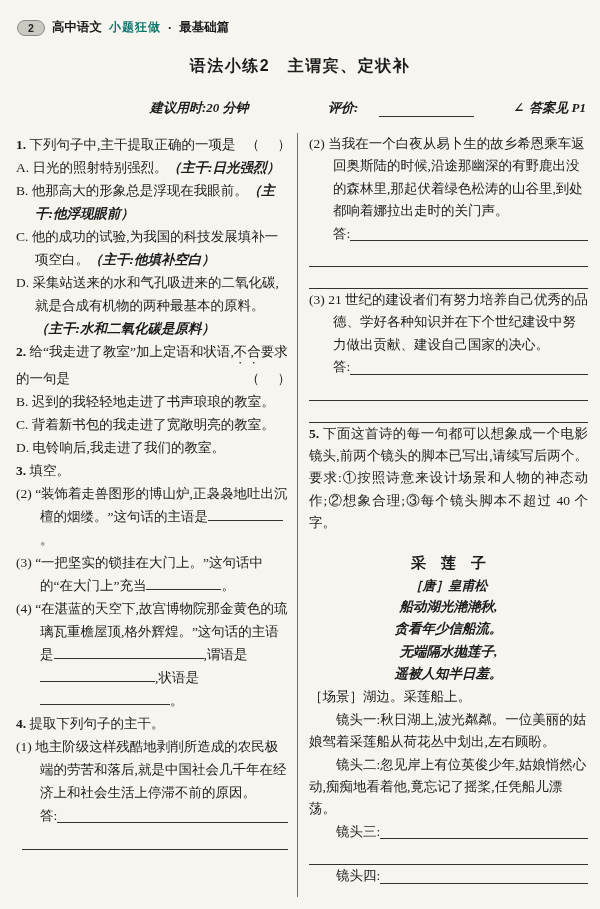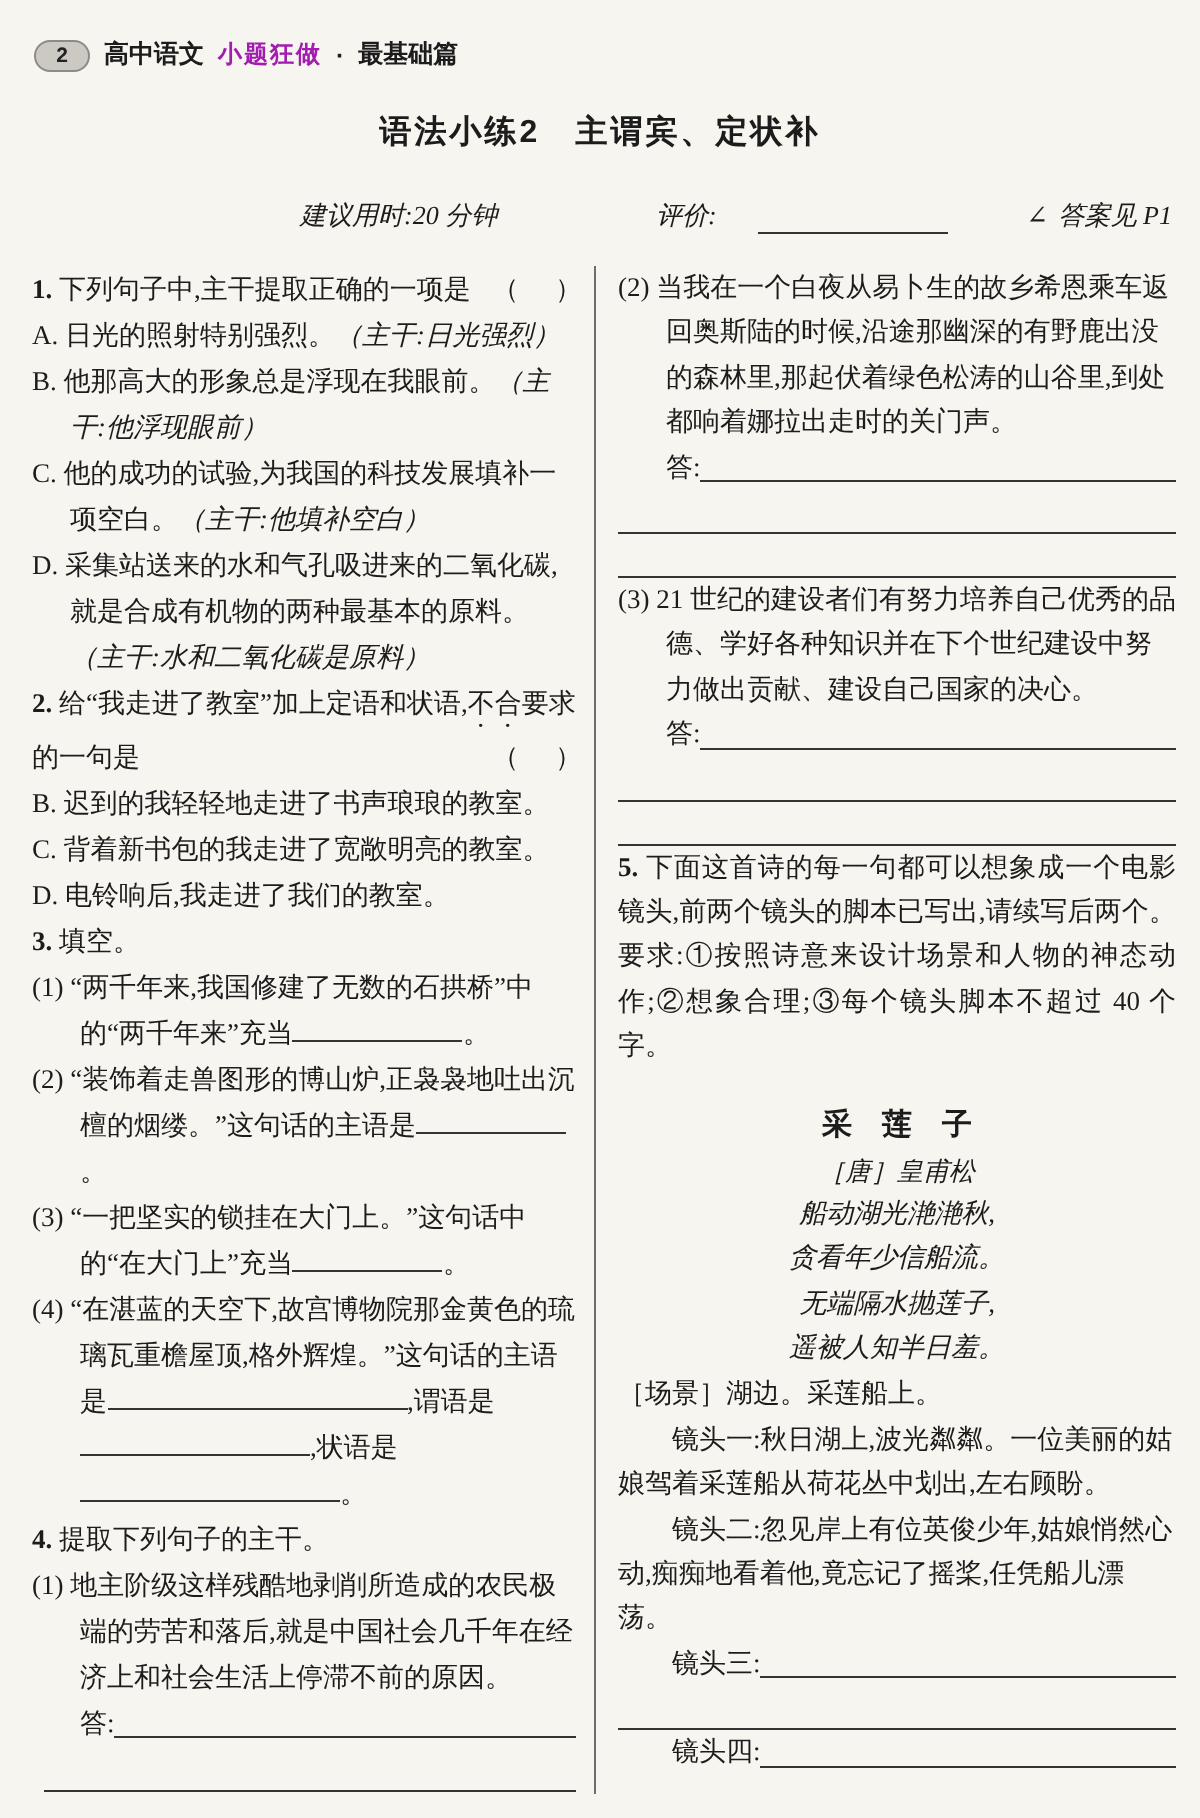--- a/index.html
+++ b/index.html
@@ -3,27 +3,27 @@
 <meta charset="utf-8">
 <style>
   html,body{margin:0;padding:0;background:#e9e7e2;}
   .page{position:relative;width:600px;height:909px;margin:0 auto;background:#f7f5f0;
         font-family:"Liberation Serif","DejaVu Serif",serif;color:#1c1c1c;overflow:hidden;box-sizing:border-box;}
   
   .header{position:absolute;top:19px;left:17px;display:flex;align-items:center;gap:7px;
           font-family:"Liberation Sans","DejaVu Sans",sans-serif;font-weight:bold;font-size:12.5px;}
   .badge{display:inline-flex;align-items:center;justify-content:center;min-width:26px;height:14px;
          border-radius:8px;background:#ccc9c3;border:1px solid #8d8b86;font-size:10.5px;color:#222;}
-  .logo{color:#a21caf;font-size:12px;letter-spacing:1px;}
+  .logo{color:#0f766e;font-size:12px;letter-spacing:1px;}
   .sep{color:#1c1c1c;}
   
   .title{position:absolute;top:56px;left:0;right:0;text-align:center;
          font-family:"Liberation Sans","DejaVu Sans",sans-serif;font-weight:bold;font-size:16px;letter-spacing:1.5px;}
   .meta{position:absolute;top:99px;left:0;right:0;height:22px;font-size:13px;}
-  .kai{font-style:italic;}
+  .kai{font-style:italic;font-weight:bold;}
   .meta-time{position:absolute;left:150px;}
   .meta-rating{position:absolute;left:328px;display:flex;align-items:flex-end;gap:21px;}
   .meta-answer{position:absolute;right:14px;}
   .ans-icon{font-style:normal;margin-right:2px;}
   
   .cols{position:absolute;top:133px;left:16px;right:12px;bottom:12px;display:flex;}
   .col{box-sizing:border-box;}
   .col-left{width:281px;padding-right:9px;}
   .col-right{flex:1;border-left:1px solid #6e6e6e;padding-left:11px;}
   .col p{margin:0;font-size:13.5px;line-height:23px;}
@@ -88,21 +88,20 @@
       <p class="opt"><span>B.</span> <span>他那高大的形象总是浮现在我眼前。</span><span class="kai">（主干:他浮现眼前）</span></p>
       <p class="opt"><span>C.</span> <span>他的成功的试验,为我国的科技发展填补一项空白。</span><span class="kai">（主干:他填补空白）</span></p>
       <p class="opt"><span>D.</span> <span>采集站送来的水和气孔吸进来的二氧化碳,就是合成有机物的两种最基本的原料。</span><span class="kai">（主干:水和二氧化碳是原料）</span></p>
 
       <p class="q"><span class="qnum">2.</span> <span>给“我走进了教室”加上定语和状语,</span><span class="emph">不合</span><span>要求的一句是</span><span class="bracket">（　　）</span></p>
       <p class="opt"><span>B.</span> <span>迟到的我轻轻地走进了书声琅琅的教室。</span></p>
       <p class="opt"><span>C.</span> <span>背着新书包的我走进了宽敞明亮的教室。</span></p>
       <p class="opt"><span>D.</span> <span>电铃响后,我走进了我们的教室。</span></p>
 
       <p class="q"><span class="qnum">3.</span> <span>填空。</span></p>
-      <p class="item"><span>(1)</span> <span>“两千年来,我国修建了无数的石拱桥”中的“两千年来”充当</span><span class="bl w85"></span><span>。</span></p>
       <p class="item"><span>(2)</span> <span>“装饰着走兽图形的博山炉,正袅袅地吐出沉檀的烟缕。”这句话的主语是</span><span class="bl w75"></span><span>。</span></p>
       <p class="item"><span>(3)</span> <span>“一把坚实的锁挂在大门上。”这句话中的“在大门上”充当</span><span class="bl w75"></span><span>。</span></p>
       <p class="item"><span>(4)</span> <span>“在湛蓝的天空下,故宫博物院那金黄色的琉璃瓦重檐屋顶,格外辉煌。”这句话的主语是</span><span class="bl w150"></span><span>,谓语是</span><span class="bl w115"></span><span>,状语是</span><span class="bl w130"></span><span>。</span></p>
 
       <p class="q"><span class="qnum">4.</span> <span>提取下列句子的主干。</span></p>
       <p class="item"><span>(1)</span> <span>地主阶级这样残酷地剥削所造成的农民极端的劳苦和落后,就是中国社会几千年在经济上和社会生活上停滞不前的原因。</span></p>
       <div class="ans">
           <span class="lbl">答:</span>
           <span class="fill"></span>
         </div>

